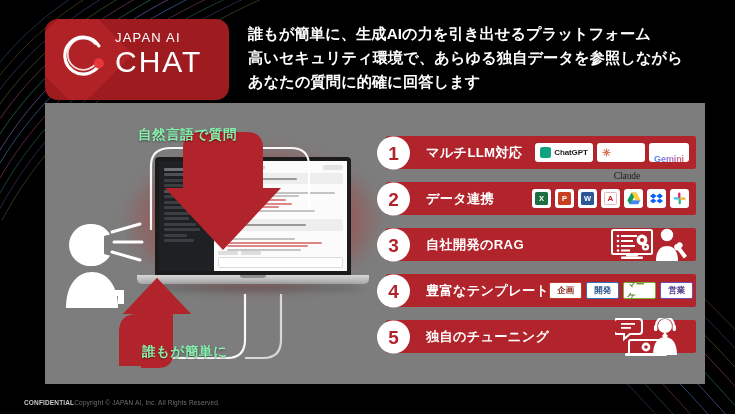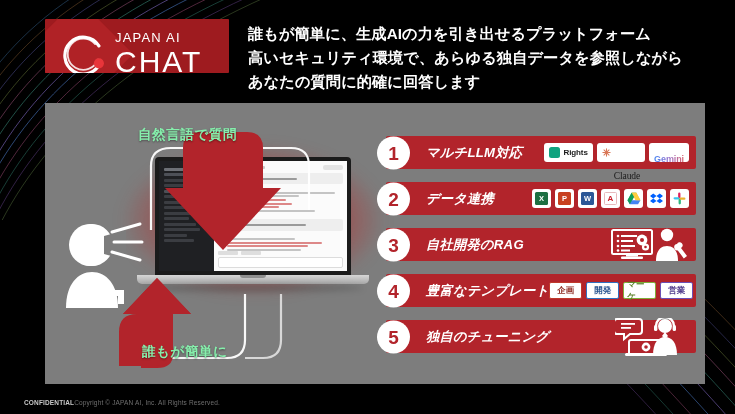--- a/index.html
+++ b/index.html
@@ -9,22 +9,22 @@
   #stage { position:relative; width:735px; height:414px; background:#000; overflow:hidden; }
 
   
   .fiber { position:absolute; pointer-events:none; }
   .fiber svg { display:block; }
   #fiber-tl { left:-30px; top:-40px; }
   #fiber-br { right:-40px; bottom:-50px; }
 
   
   #logo-card {
-    position:absolute; left:45px; top:19px; width:184px; height:54px;
-    background:#9e1b1f; border-radius:1px; overflow:hidden; z-index:6;
+    position:absolute; left:45px; top:19px; width:184px; height:81px;
+    background:#9e1b1f; border-radius:13px; overflow:hidden; z-index:6;
   }
   #logo-diamond {
     position:absolute; left:-6px; top:-4px; width:78px; height:78px;
     background:#b02226; transform:rotate(45deg);
   }
   #logo-enso { position:absolute; left:18px; top:14px; width:46px; height:46px; }
   #logo-words { position:absolute; left:70px; top:12px; color:#fff; line-height:1; }
   #logo-japan-ai { font-size:13px; letter-spacing:1.2px; font-weight:400; }
   #logo-chat { font-size:30px; letter-spacing:2px; font-weight:400; margin-top:3px; }
 
@@ -109,21 +109,21 @@
     position:relative; height:33px; background:#b2242b; border-radius:2px;
     margin-bottom:13px; display:flex; align-items:center; padding-left:40px;
   }
   .feature-num {
     position:absolute; left:-9px; top:50%; transform:translateY(-50%);
     width:33px; height:33px; border-radius:50%; background:#fff;
     display:flex; align-items:center; justify-content:center;
     color:#b2242b; font-size:19px; font-weight:700; line-height:1;
   }
   .feature-label {
-    color:#fff; font-size:13.2px; font-weight:700; letter-spacing:0.3px; white-space:nowrap;font-style:italic;
+    color:#fff; font-size:13.2px; font-weight:700; letter-spacing:0.3px; white-space:nowrap;
   }
   .feature-extras { margin-left:auto; display:flex; align-items:center; gap:4px; padding-right:7px; }
 
   
   .llm-chip {
     background:#fff; border-radius:3px; height:19px; padding:0 5px;
     display:flex; align-items:center; gap:3px;
   }
   .llm-chip .lbl { font-size:8px; font-weight:700; color:#1a1a1a; letter-spacing:-.1px; }
   .llm-chip .lbl.gemini {
@@ -320,21 +320,21 @@
   <div class="callout" id="callout-bottom">誰もが簡単に</div>
 
   <div id="features">
 
     <div class="feature-row">
       <div class="feature-num">1</div>
       <div class="feature-label">マルチLLM対応</div>
       <div class="feature-extras">
         <div class="llm-chip">
           <span class="gpt-mark"></span>
-          <span class="lbl">Rights</span>
+          <span class="lbl">ChatGPT</span>
         </div>
         <div class="llm-chip">
           <svg class="claude-mark" viewBox="0 0 20 20">
             <g stroke="#d97757" stroke-width="2.4" stroke-linecap="round">
               <line x1="10" y1="2" x2="10" y2="18"></line>
               <line x1="2" y1="10" x2="18" y2="10"></line>
               <line x1="4.4" y1="4.4" x2="15.6" y2="15.6"></line>
               <line x1="15.6" y1="4.4" x2="4.4" y2="15.6"></line>
             </g>
           </svg>

